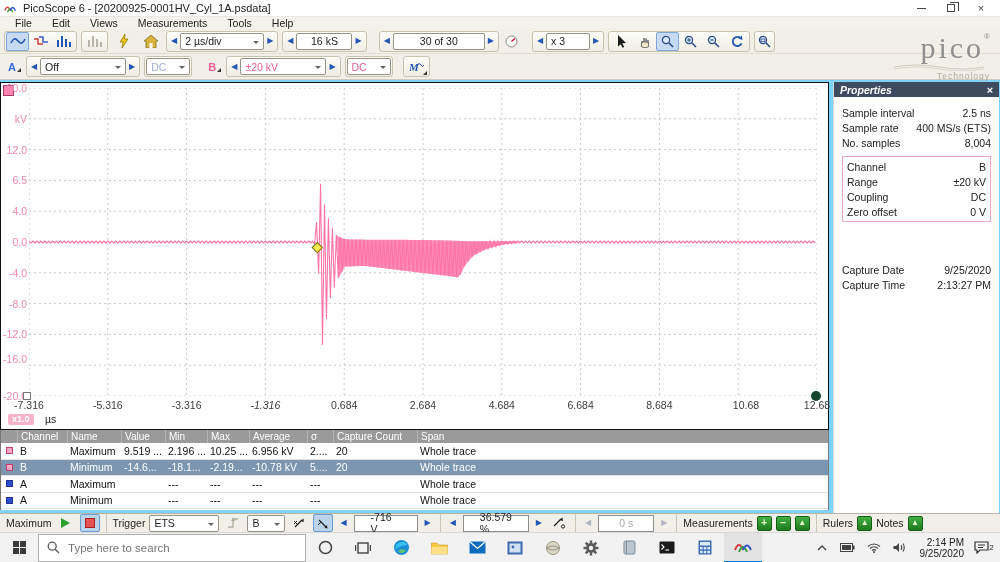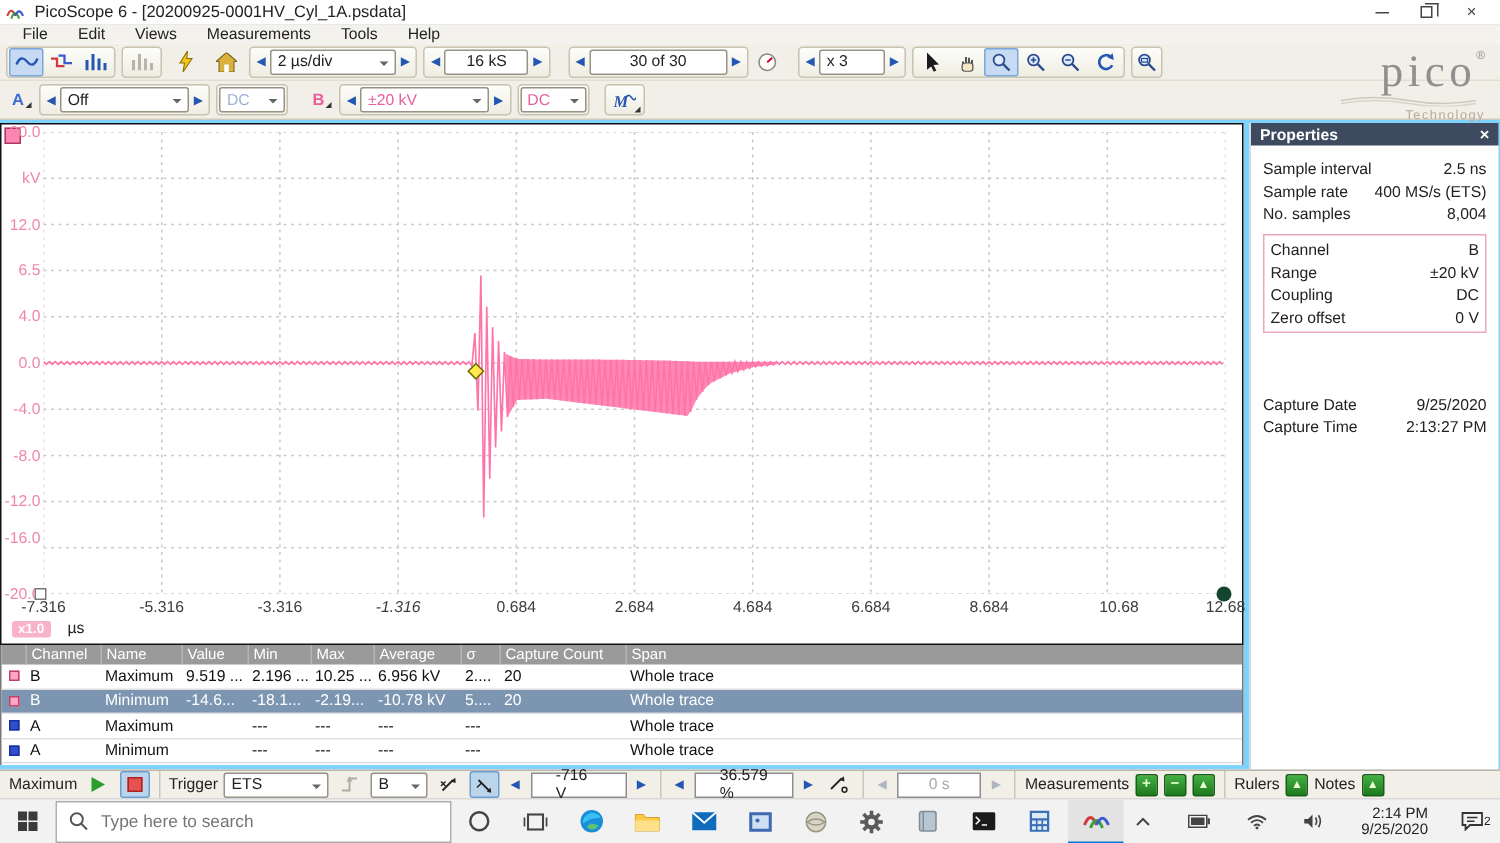--- a/index.html
+++ b/index.html
@@ -74,21 +74,21 @@
   .mrow { height:16.5px; border-bottom:1px solid #e0e0e0; color:#111; }
   .mrow.selected { background:#7c95b1; color:#fff; }
   .mcell { padding-left:3px; overflow:hidden; white-space:nowrap; }
   .chipcell { display:flex; justify-content:center; }
   .chip { width:7px; height:7px; display:inline-block; }
   .chipB { background:#ffa6c6; border:1px solid #c2406e; }
   .chipA { background:#2e4ecc; border:1px solid #1a2f99; }
 
   
   #props { width:166px; margin-left:3px; background:#fff; display:flex; flex-direction:column; font-size:10.5px; border-left:1px solid #d8d8d8; }
-  #props-header { height:15px; background:#3d4a5f; color:#fff; font-weight:bold; display:flex; align-items:center; padding:0 6px; font-size:10.5px; }
+  #props-header { height:15px; background:#3d4a5f; color:#fff; font-weight:bold; display:flex; align-items:center; padding:0 6px; font-size:10.5px;font-style:italic; }
   #props-close { margin-left:auto; font-size:11px; font-weight:bold; }
   #props-body { padding:8px 8px 0 8px; }
   .prow { display:flex; height:15px; align-items:center; }
   .prow .pl { color:#222; }
   .prow .pv { margin-left:auto; color:#222; }
   #props-chbox { border:1px solid #eaa8bc; margin:6px 0 6px 0; padding:2px 4px; }
   #props-capture { margin-top:40px; }
 
   
   #statusbar { height:22px; background:#f1efe7; border-top:1px solid #b9b6a9; display:flex; align-items:center; padding:0 6px; font-size:10.5px; color:#222; gap:4px; }
@@ -102,21 +102,21 @@
 
   
   #taskbar { height:30px; background:#f2f2f2; border-top:1px solid #d9d9d9; display:flex; align-items:center; }
   #start { width:38px; height:30px; display:flex; align-items:center; justify-content:center; }
   .startgrid { display:grid; grid-template-columns:6px 6px; grid-template-rows:6px 6px; gap:1px; }
   .startgrid span { background:#3b3b3b; }
   #searchbox { width:268px; height:28px; background:#fff; border:1px solid #aeaeae; display:flex; align-items:center; padding:0 8px; gap:8px; }
   #searchbox input { border:none; outline:none; font-size:11.5px; color:#333; width:210px; font-family:inherit; background:transparent; }
   .ticon { width:38px; height:30px; display:flex; align-items:center; justify-content:center; }
   .ticon.active { background:#e3e3e3; border-bottom:2px solid #0078d7; }
-  #tray { margin-left:auto; display:flex; align-items:center; gap:14px; padding-right:4px; }
+  #tray { margin-left:auto; display:flex; align-items:center; gap:2px; padding-right:4px; }
   #tray .ticon { width:24px; }
   #clock { text-align:right; font-size:10px; color:#222; line-height:11px; padding:0 6px; }
   .badge2 { font-size:8px; color:#222; }
 
   svg { display:block; }
 </style>
 </head>
 <body>
 
 <div id="app">

